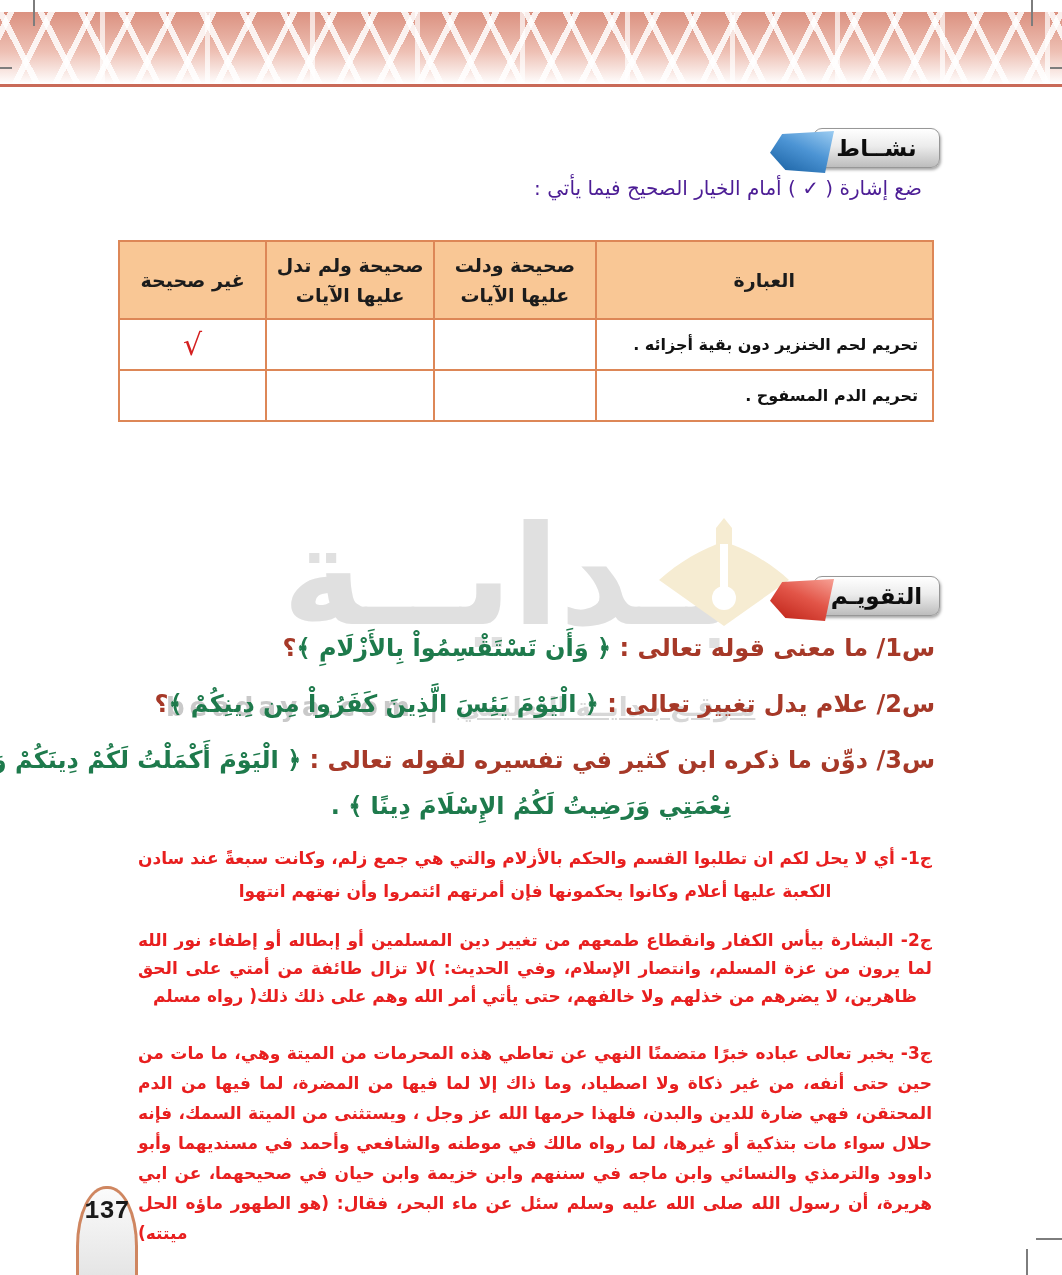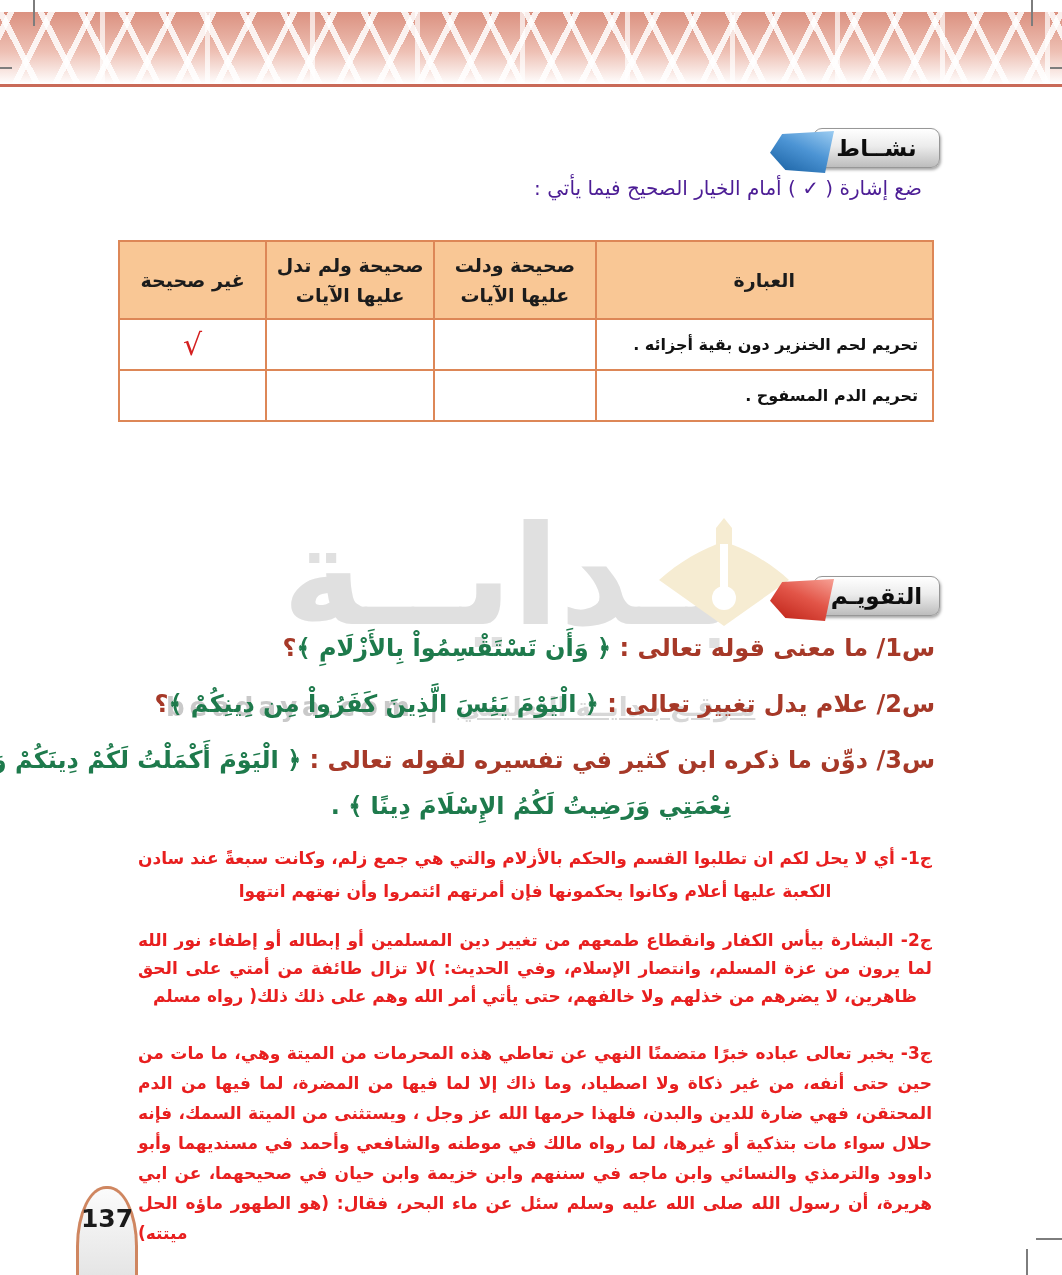--- a/index.html
+++ b/index.html
@@ -93,22 +93,22 @@
   .ans-3{top:1038px;line-height:30px;text-align-last:left;}
 
   
   .page-arch{
     position:absolute;left:76px;top:1186px;width:56px;height:89px;z-index:2;
     background:linear-gradient(180deg,#fbfbfb,#e4e4e4);
     border:3px solid #cf8660;border-bottom:none;
     border-radius:30px 30px 0 0 / 60px 60px 0 0;
   }
   .page-arch span{
-    display:block;text-align:center;margin-top:15px;
-    font-size:25px;font-weight:bold;color:#1a1a1a;
+    display:block;text-align:center;margin-top:8px;
+    font-size:25px;font-weight:bold;color:#1a1a1a;font-family:Liberation Mono, monospace;
   }
 </style>
 </head>
 <body>
 
 <div class="band"></div>
 
 <div class="crop-mark" style="left:33px;top:0;width:2px;height:26px;"></div>
 <div class="crop-mark" style="left:1031px;top:0;width:2px;height:26px;"></div>
 <div class="crop-mark" style="left:0;top:67px;width:12px;height:2px;"></div>

